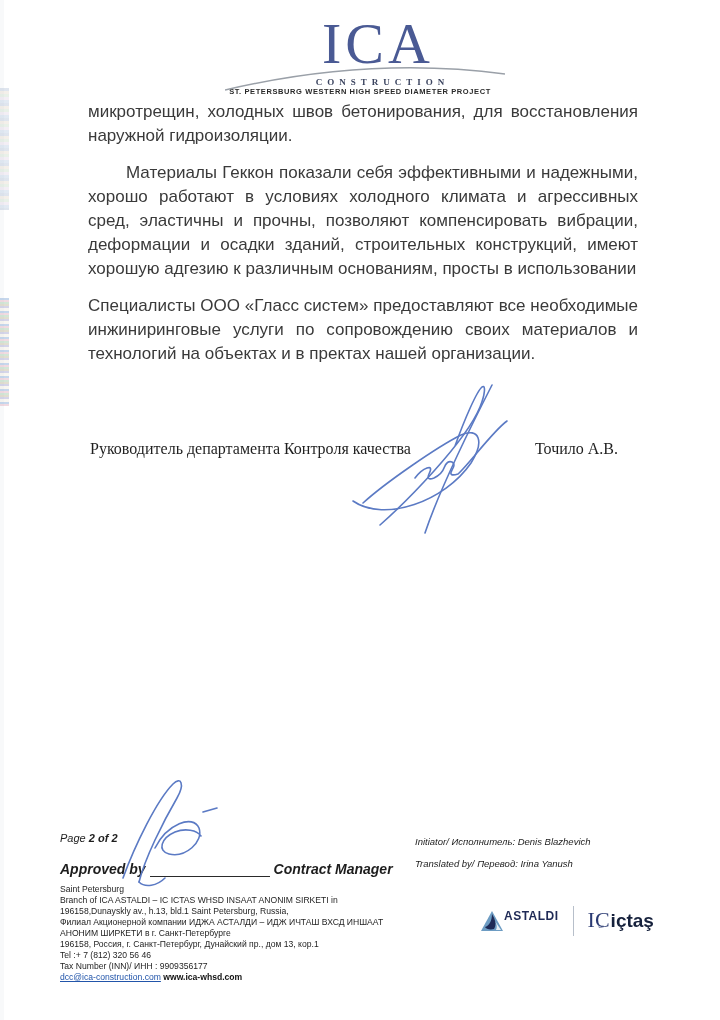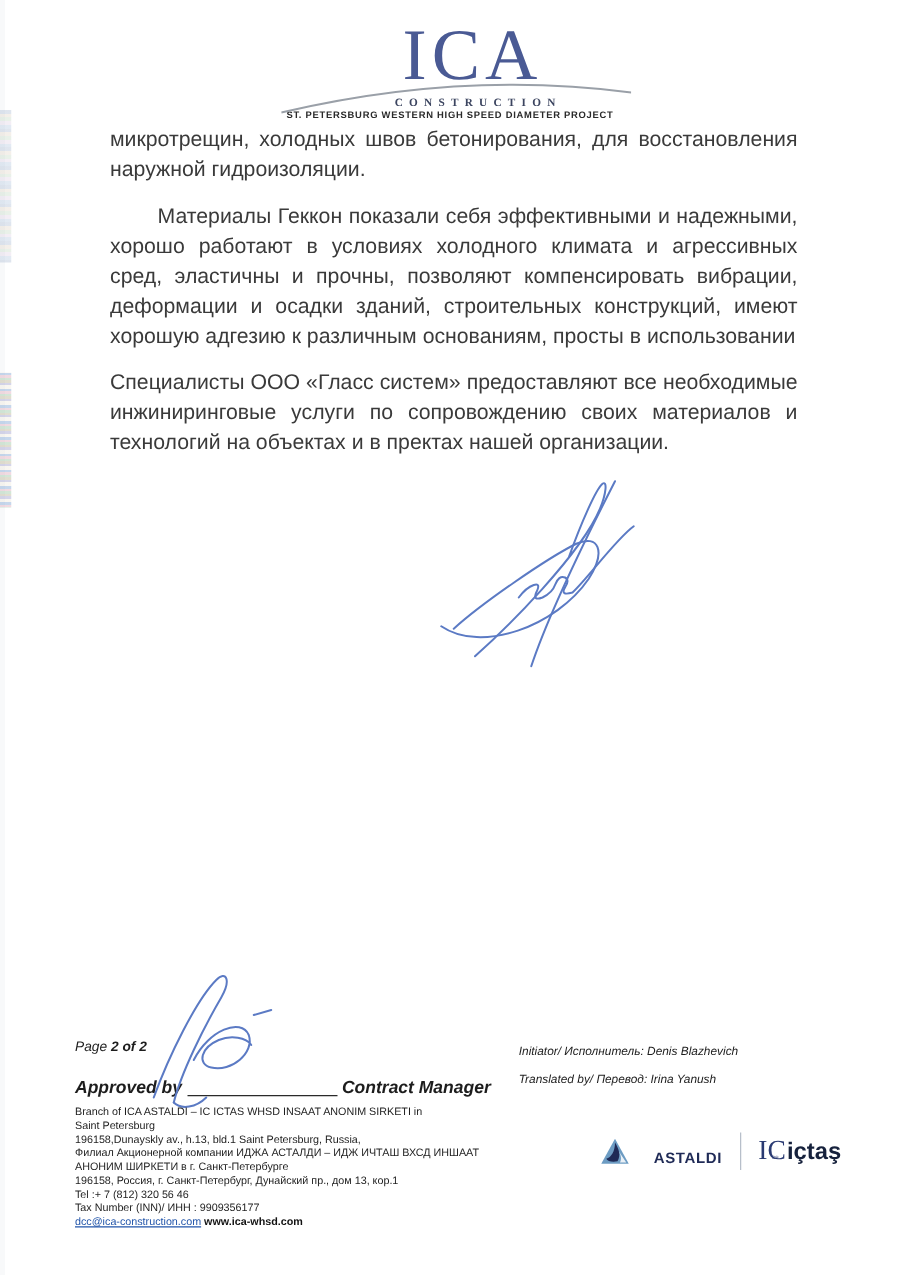--- a/index.html
+++ b/index.html
@@ -66,21 +66,21 @@
   .address { top:884px; width:335px; font-size:8.6px; line-height:11px; color:#1e1e1e; }
   .address a { color:#2255aa; }
   .address .site { font-weight:700; color:#111; }
 
   .footer-right { position:absolute; left:415px; font-size:9.5px; font-style:italic; color:#1d1d1d; }
   .fr-initiator { top:836px; }
   .fr-translated { top:858px; }
 
   .partner-logos { position:absolute; left:480px; top:906px; display:flex;
     align-items:center; gap:14px; }
-  .astaldi { display:flex; align-items:flex-end; gap:19px; }
+  .astaldi { display:flex; align-items:flex-start; gap:0; }
   .astaldi-name { font-size:12px; font-weight:700; color:#1f2a56; letter-spacing:.5px; }
   .logo-divider { width:1px; height:30px; background:#b7bfca; }
   .ictas { display:flex; align-items:baseline; }
   .ictas-ic { font-family:"Liberation Serif", serif; font-size:22px; color:#2a3a72;
     line-height:20px; position:relative; }
   .ictas-sub { position:absolute; left:11px; bottom:-6px; font-size:5px;
     font-family:"Liberation Sans", sans-serif; color:#2a3a72; font-style:normal; }
   .ictas-name { font-size:19px; font-weight:700; color:#16213c; margin-left:1px; }
 </style>
 </head>
@@ -100,20 +100,24 @@
     <div class="logo-company">CONSTRUCTION</div>
     <div class="logo-project">ST. PETERSBURG WESTERN HIGH SPEED DIAMETER PROJECT</div>
   </div>
 
   <div class="body-text">
     <p>микротрещин, холодных швов бетонирования, для восстановления наружной гидроизоляции.</p>
     <p class="indent">Материалы Геккон показали себя эффективными и надежными, хорошо работают в условиях холодного климата и агрессивных сред, эластичны и прочны, позволяют компенсировать вибрации, деформации и осадки зданий, строительных конструкций, имеют хорошую адгезию к различным основаниям, просты в использовании</p>
     <p>Специалисты ООО «Гласс систем» предоставляют все необходимые инжиниринговые услуги по сопровождению своих материалов и технологий на объектах и в пректах нашей организации.</p>
   </div>
 
+  <div class="sig-row">
+    <span>Руководитель департамента Контроля качества</span>
+    <span class="name">Точило А.В.</span>
+  </div>
 
   <svg class="ink" style="left:345px; top:383px; width:165px; height:152px;" viewBox="0 0 165 152">
     <path d="M 110 63 C 120 35 132 8 137 4 C 141 1 140 12 135 24 C 120 60 60 120 35 142"></path>
     <path d="M 8 118 C 40 140 100 118 126 80 C 140 58 134 44 116 52 C 92 64 40 100 18 120"></path>
     <path d="M 70 95 q 6 -8 12 -10 q 6 -2 2 6 q -3 7 5 4 q 8 -4 10 -10 q 3 -8 8 -6 q 4 2 0 8 q -4 7 6 4 C 125 80 148 48 162 38"></path>
     <path d="M 147 2 C 125 45 95 105 80 150"></path>
   </svg>
 
   <div class="footer-left page-indicator">
     <span>Page</span>
@@ -127,22 +131,22 @@
   </div>
 
   <svg class="ink" style="left:105px; top:770px; width:115px; height:115px;" viewBox="0 0 115 115">
     <path d="M 18 108 C 30 75 52 30 68 14 C 76 6 80 14 72 28 C 58 52 40 88 34 112"></path>
     <path d="M 50 78 C 62 54 88 44 94 58 C 99 72 80 88 64 84 C 52 81 56 68 70 62 C 80 58 92 60 96 66"></path>
     <path d="M 98 42 L 112 38"></path>
     <path d="M 34 112 C 40 118 52 116 60 108"></path>
   </svg>
 
   <div class="footer-left address" style="position:absolute; top:884px;">
+    <div>Saint Petersburg</div>
     <div>Branch of ICA ASTALDI – IC ICTAS WHSD INSAAT ANONIM SIRKETI in</div>
-    <div>Saint Petersburg</div>
     <div>196158,Dunayskly av., h.13, bld.1 Saint Petersburg, Russia,</div>
     <div>Филиал Акционерной компании ИДЖА АСТАЛДИ – ИДЖ ИЧТАШ ВХСД ИНШААТ</div>
     <div>АНОНИМ ШИРКЕТИ в г. Санкт-Петербурге</div>
     <div>196158, Россия, г. Санкт-Петербург, Дунайский пр., дом 13, кор.1</div>
     <div>Tel :+ 7 (812) 320 56 46</div>
     <div>Tax Number (INN)/ ИНН : 9909356177</div>
     <div>
       <a href="#">dcc@ica-construction.com</a>
       <span class="site">www.ica-whsd.com</span>
     </div>

